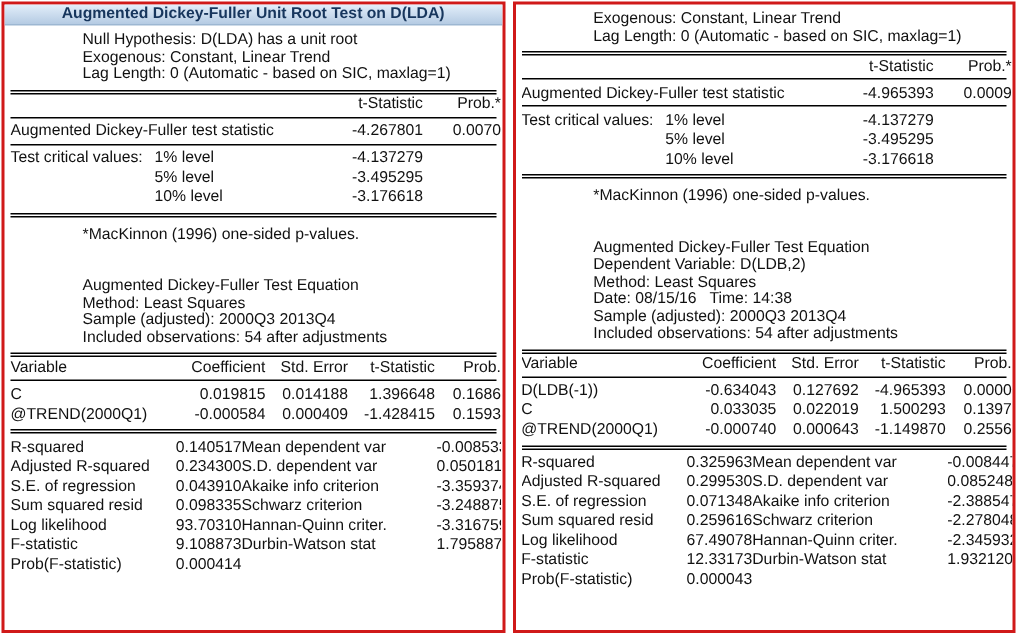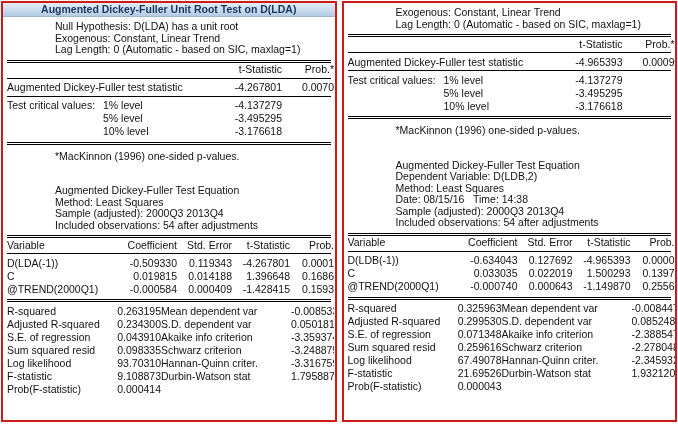--- a/index.html
+++ b/index.html
@@ -153,27 +153,20 @@
       <div class="sline"></div>
       <table class="tbl gap-top coef-body">
         <colgroup>
             <col class="coef-c1">
             <col class="coef-c2">
             <col class="coef-c3">
             <col class="coef-c4">
             <col class="coef-c5">
           </colgroup>
         <tbody>
-            <tr>
-          <td class="ctr">D(LDA(-1))</td>
-          <td class="num">-0.509330</td>
-          <td class="num">0.119343</td>
-          <td class="num">-4.267801</td>
-          <td class="num">0.0001</td>
-        </tr>
         <tr>
           <td class="ctr">C</td>
           <td class="num">0.019815</td>
           <td class="num">0.014188</td>
           <td class="num">1.396648</td>
           <td class="num">0.1686</td>
         </tr>
         <tr>
           <td class="ctr">@TREND(2000Q1)</td>
           <td class="num">-0.000584</td>
@@ -189,21 +182,21 @@
       <table class="tbl gap-top">
         <colgroup>
             <col class="sum-c1">
             <col class="sum-c2">
             <col class="sum-c3">
             <col class="sum-c4">
           </colgroup>
         <tbody>
             <tr>
           <td>R-squared</td>
-          <td class="num">0.263195</td>
+          <td class="num">0.140517</td>
           <td class="rlabel">Mean dependent var</td>
           <td class="num">-0.008533</td>
         </tr>
         <tr>
           <td>Adjusted R-squared</td>
           <td class="num">0.234300</td>
           <td class="rlabel">S.D. dependent var</td>
           <td class="num">0.050181</td>
         </tr>
         <tr>
@@ -415,21 +408,21 @@
           <td class="num">-2.278048</td>
         </tr>
         <tr>
           <td>Log likelihood</td>
           <td class="num">67.49078</td>
           <td class="rlabel">Hannan-Quinn criter.</td>
           <td class="num">-2.345932</td>
         </tr>
         <tr>
           <td>F-statistic</td>
-          <td class="num">21.69526</td>
+          <td class="num">12.33173</td>
           <td class="rlabel">Durbin-Watson stat</td>
           <td class="num">1.932120</td>
         </tr>
         <tr>
           <td>Prob(F-statistic)</td>
           <td class="num">0.000043</td>
           <td></td>
               <td></td>
         </tr>
       </tbody>

